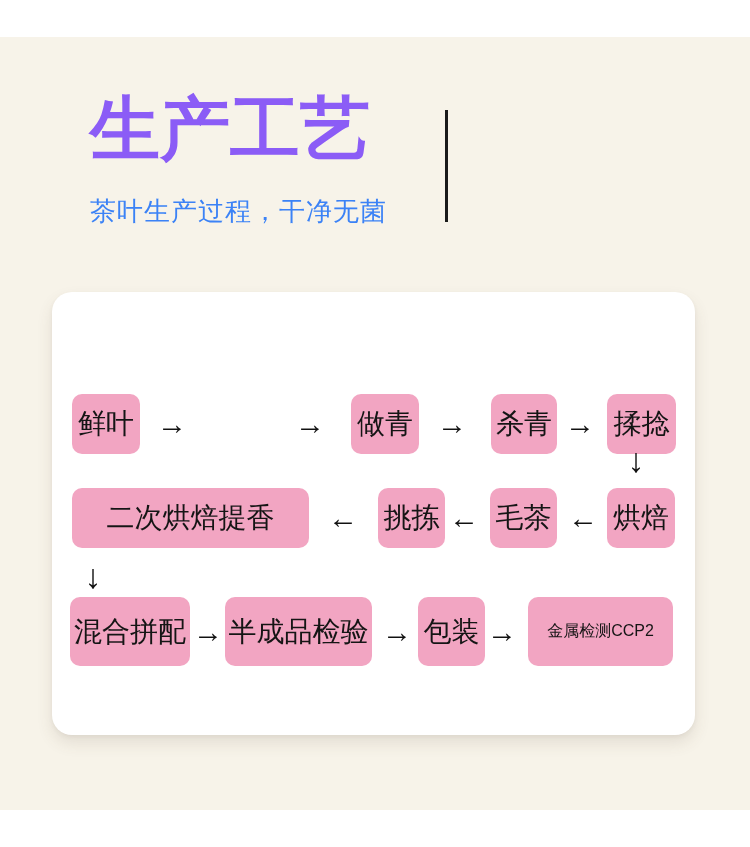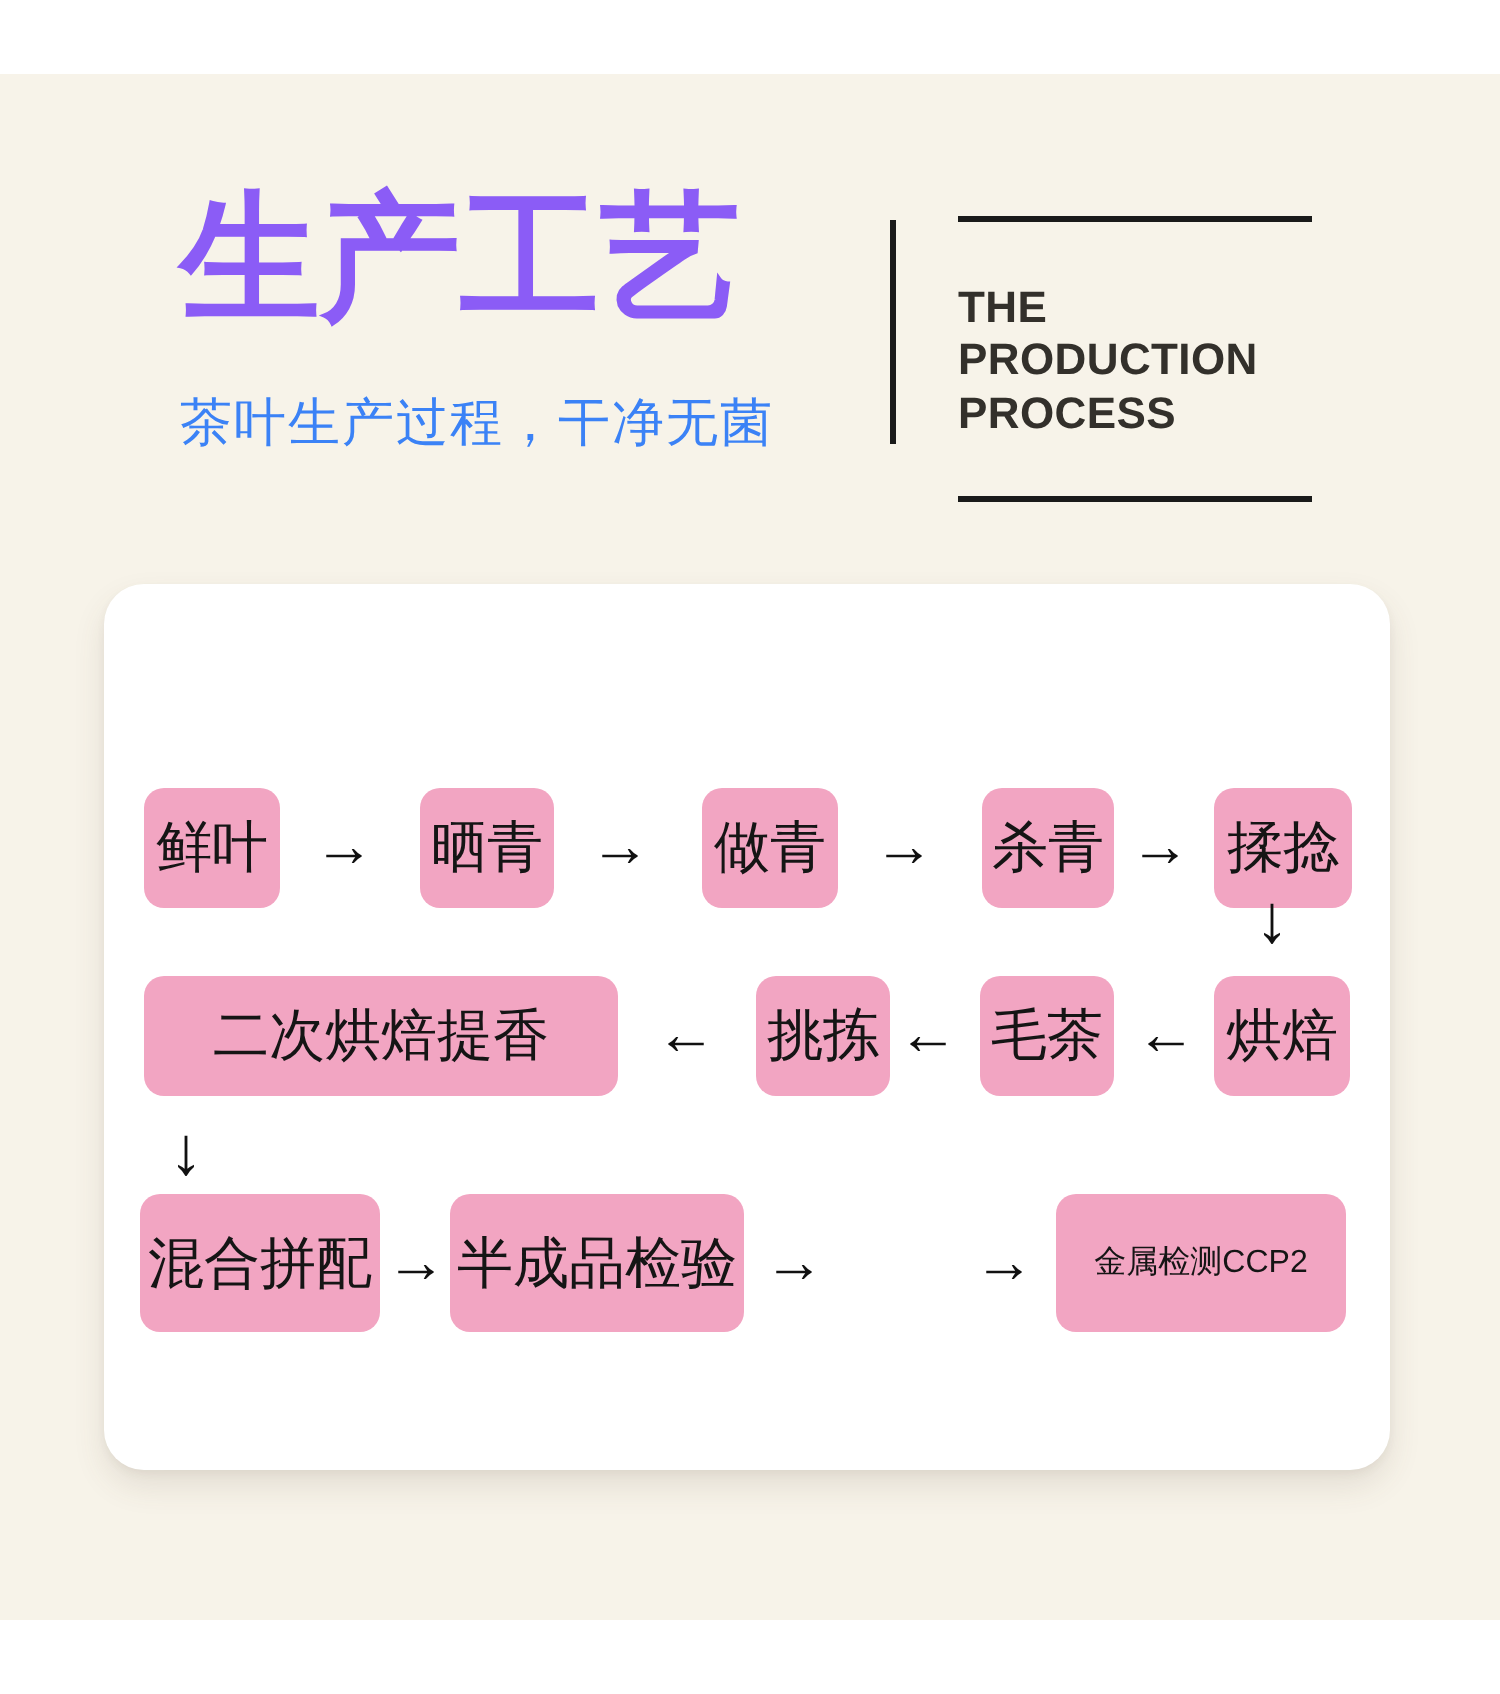--- a/index.html
+++ b/index.html
@@ -30,29 +30,25 @@
 </style>
 </head>
 <body>
 
 <div class="page">
   <div class="band"></div>
 
   <div class="title">生产工艺</div>
   <div class="subtitle">茶叶生产过程，干净无菌</div>
   <div class="vline"></div>
-  <div class="en-block">
-    <div class="en-text">THE PRODUCTION PROCESS</div>
-  </div>
 
   <div class="card">
 
     <div class="node r1" style="left:20px;width:68px;">鲜叶</div>
     <div class="arrow r1" style="left:98px;width:44px;">→</div>
-    <div class="node r1" style="left:158px;width:67px;">晒青</div>
     <div class="arrow r1" style="left:236px;width:44px;">→</div>
     <div class="node r1" style="left:299px;width:68px;">做青</div>
     <div class="arrow r1" style="left:378px;width:44px;">→</div>
     <div class="node r1" style="left:439px;width:66px;">杀青</div>
     <div class="arrow r1" style="left:506px;width:44px;">→</div>
     <div class="node r1" style="left:555px;width:69px;">揉捻</div>
 
     <div class="arrow down" style="left:566px;top:146px;width:36px;height:44px;">↓</div>
 
     <div class="node r2" style="left:20px;width:237px;">二次烘焙提香</div>
@@ -62,17 +58,18 @@
     <div class="node r2" style="left:438px;width:67px;">毛茶</div>
     <div class="arrow r2" style="left:509px;width:44px;">←</div>
     <div class="node r2" style="left:555px;width:68px;">烘焙</div>
 
     <div class="arrow down" style="left:23px;top:262px;width:36px;height:44px;">↓</div>
 
     <div class="node r3" style="left:18px;width:120px;">混合拼配</div>
     <div class="arrow r3" style="left:134px;width:44px;">→</div>
     <div class="node r3" style="left:173px;width:147px;">半成品检验</div>
     <div class="arrow r3" style="left:323px;width:44px;">→</div>
+    <div class="node r3" style="left:366px;width:67px;">包装</div>
     <div class="arrow r3" style="left:428px;width:44px;">→</div>
     <div class="node r3 small-text" style="left:476px;width:145px;">金属检测CCP2</div>
 
   </div>
 </div>
 
 </body></html>

